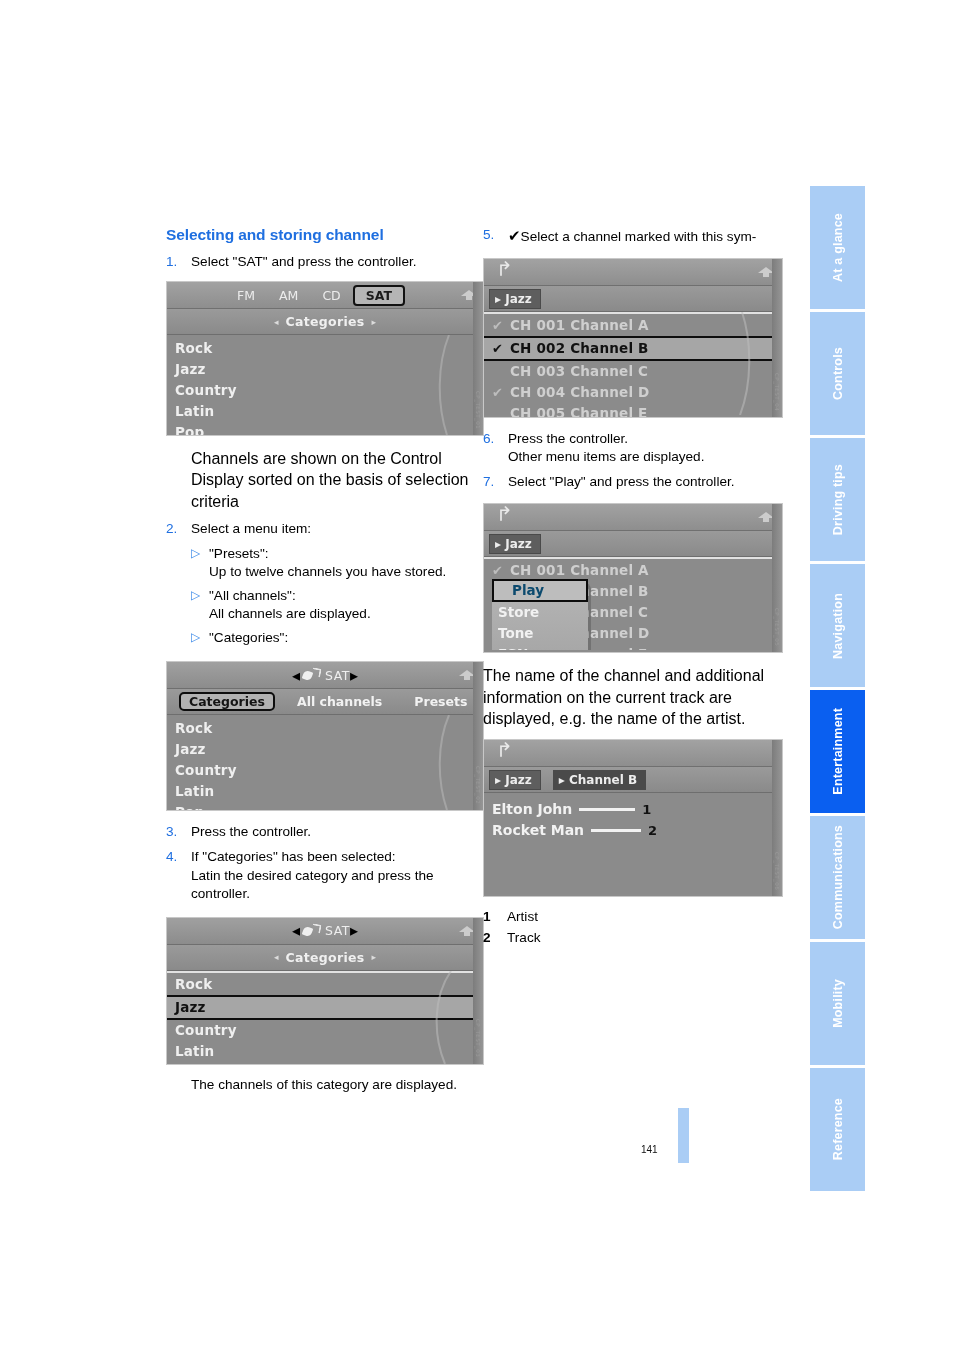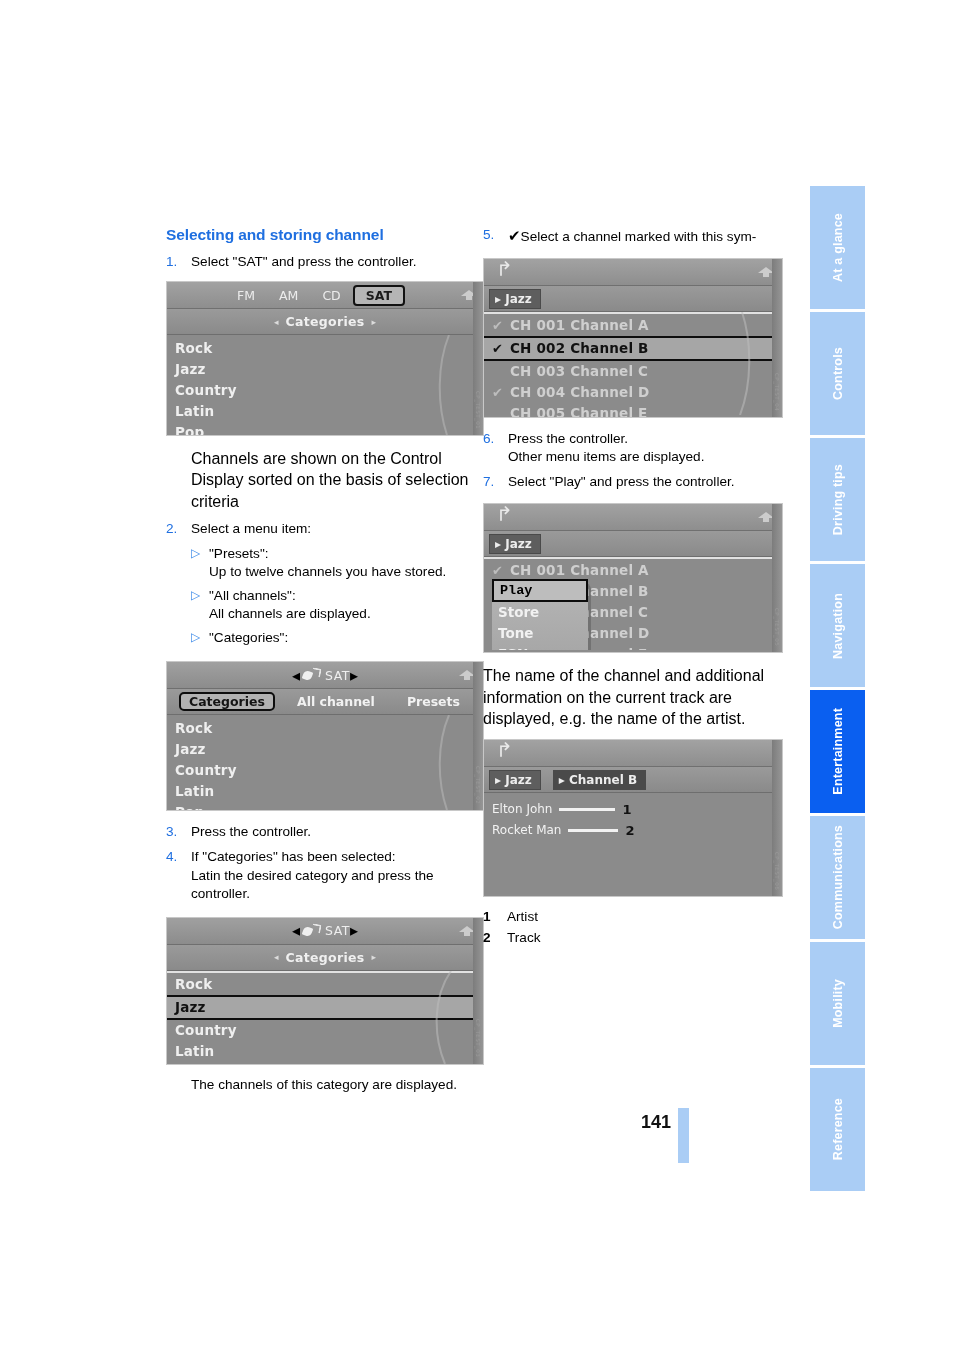--- a/index.html
+++ b/index.html
@@ -178,27 +178,27 @@
   .popup {
     position:absolute; left:8px; top:22px; width:96px;
     background:linear-gradient(#b6b6b6,#a4a4a4);
     box-shadow:3px 3px 0 rgba(0,0,0,.18);
     z-index:4; padding-bottom:2px; border-radius:0 8px 8px 0;
   }
   .popup .pit {
     font-size:13.5px; font-weight:bold; color:#f2f2f2; padding:1px 6px; line-height:19px;
   }
   .popup .pit.sel {
-    background:#bdbdbd; color:#000000;
-    border:2px solid #0c0c0c; padding:0px 6px;font-family:Liberation Mono, monospace;
+    background:#bdbdbd; color:#0c4a6e;
+    border:2px solid #0c0c0c; padding:0px 18px;
   }
 
   
   .inforow { display:flex; align-items:center; padding-left:8px; line-height:21px; }
-  .inforow .itxt { color:#f2f2f2; font-size:12px; font-weight:normal; }
+  .inforow .itxt { color:#f2f2f2; font-size:14px; font-weight:bold; }
   .inforow .leader { height:3px; background:#f2f2f2; margin:0 7px; }
   .inforow .idx { color:#111; font-size:13px; font-weight:bold; }
 
   .caption { font-size:13.6px; color:#000; margin:4px 0 0 25px; }
 
   
   .tabs { position:absolute; left:810px; top:186px; width:55px; }
   .tabstrip {
     background:#aacdf5; position:relative; margin-bottom:3px;
     display:flex; align-items:center; justify-content:center;
@@ -206,22 +206,22 @@
   .tabstrip.active { background:#0a5ff0; }
   .tabstrip span {
     writing-mode:vertical-rl; transform:rotate(180deg);
     color:#ffffff; font-size:12.5px; font-weight:bold; letter-spacing:.2px;
     white-space:nowrap;
   }
   .tabstrip.active span { color:#ffffff; }
 
   
   .pagenum {
-    position:absolute; left:641px; top:1112px;
-    font-size:18px; color:#111; font-weight:bold;
+    position:absolute; left:641px; top:1144px;
+    font-size:10px; color:#111; font-weight:normal;
   }
   .page-marker {
     position:absolute; left:678px; top:1108px; width:11px; height:55px;
     background:#aacdf5;
   }
 </style>
 </head>
 <body>
 
 <div class="page">
@@ -300,21 +300,21 @@
       <div class="screen">
         <div class="titlebar">
           <span class="sb-arrow">◂</span>
           <span class="sat-ico"></span>
           <span class="ttl">SAT</span>
           <span class="sb-arrow">▸</span>
           <span class="home-ico home-abs"></span>
         </div>
         <div class="subbar" style="padding-left:4px;">
           <span class="tab sel">Categories</span>
-          <span class="tab" style="margin-left:14px;">All channel</span>
+          <span class="tab" style="margin-left:14px;">All channels</span>
           <span class="tab" style="margin-left:16px;">Presets</span>
         </div>
         <div class="listarea" style="height:95px;">
           <div class="litem">Rock</div>
           <div class="litem">Jazz</div>
           <div class="litem">Country</div>
           <div class="litem">Latin</div>
           <div class="litem">Pop</div>
           <svg class="cable" viewBox="0 0 30 95" preserveAspectRatio="none">
             <path d="M22,0 C10,28 10,66 20,95" stroke="#b9b9b9" stroke-width="2" fill="none"></path>

